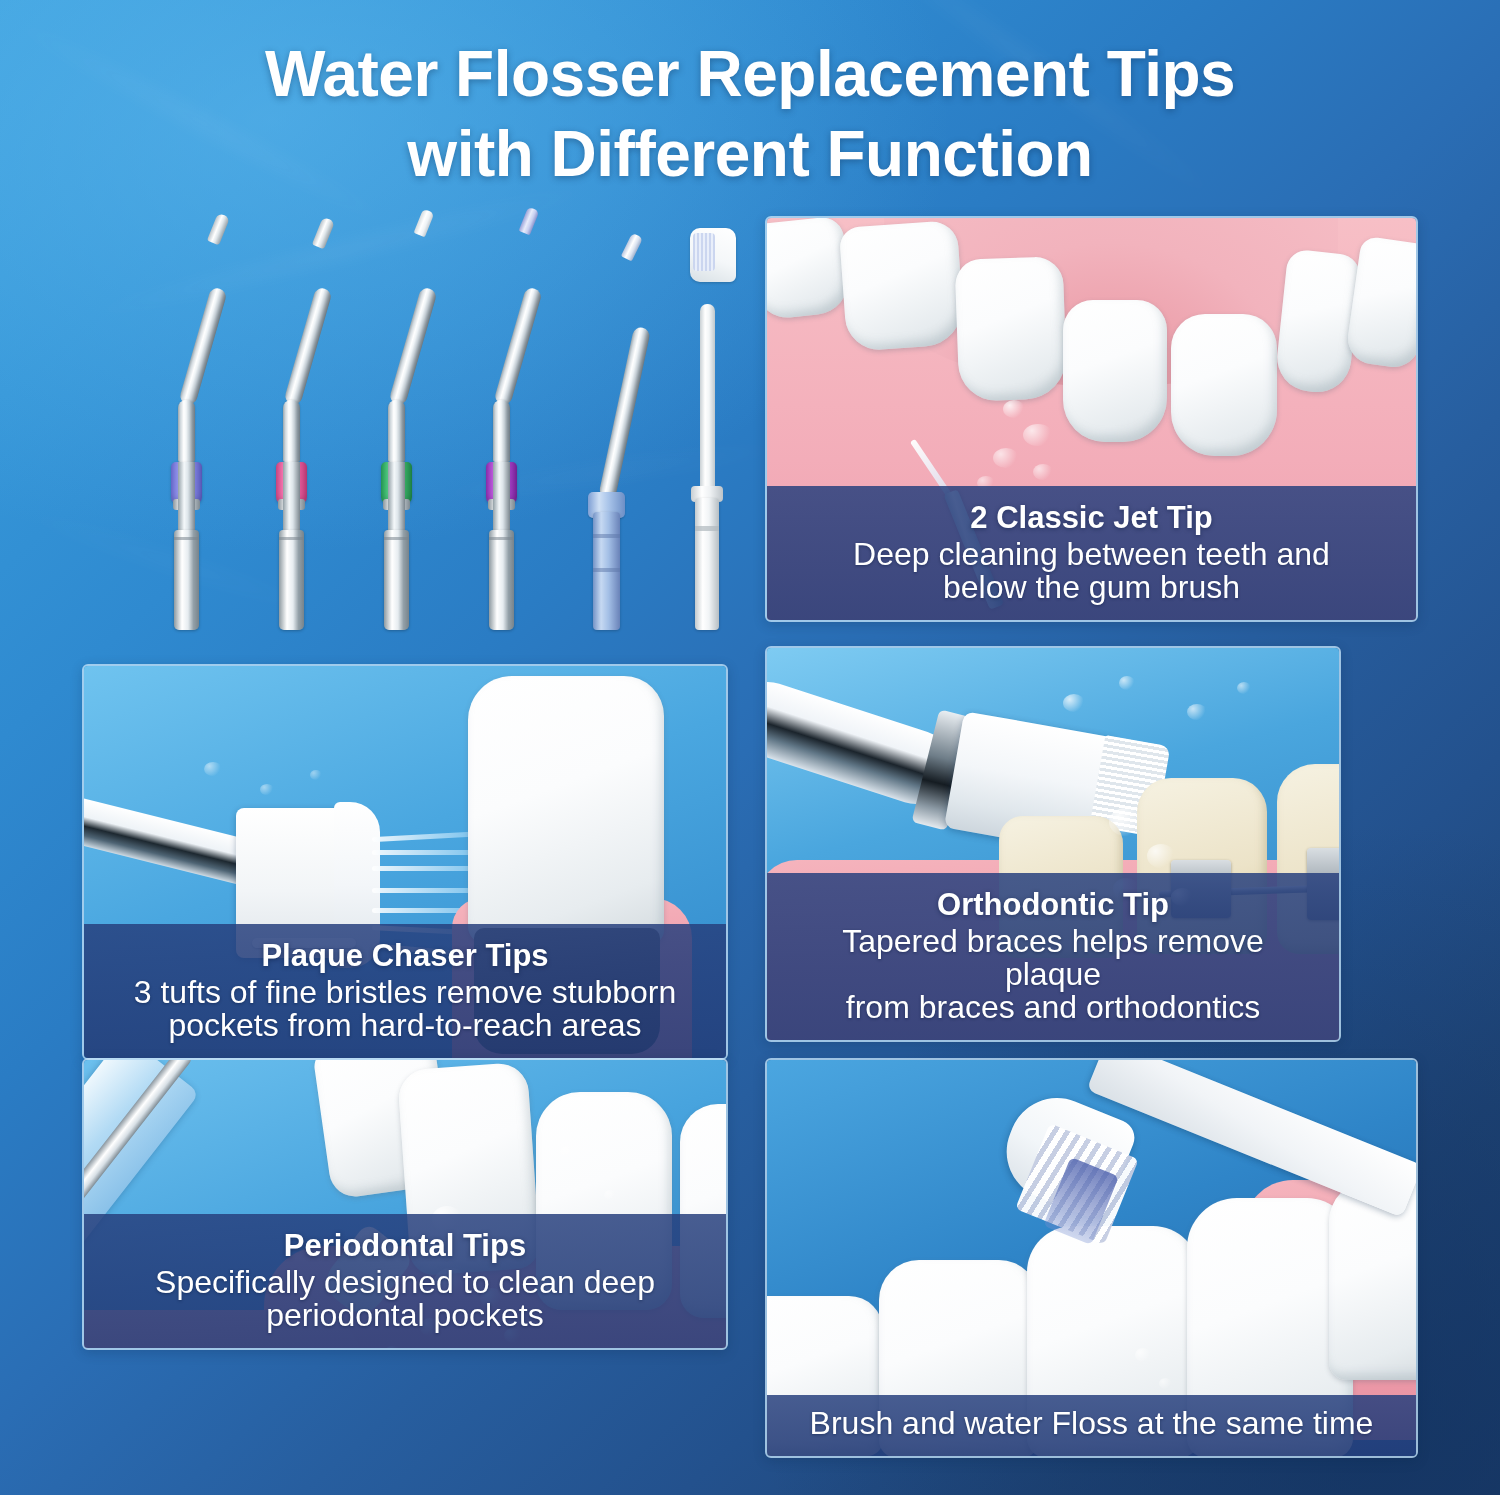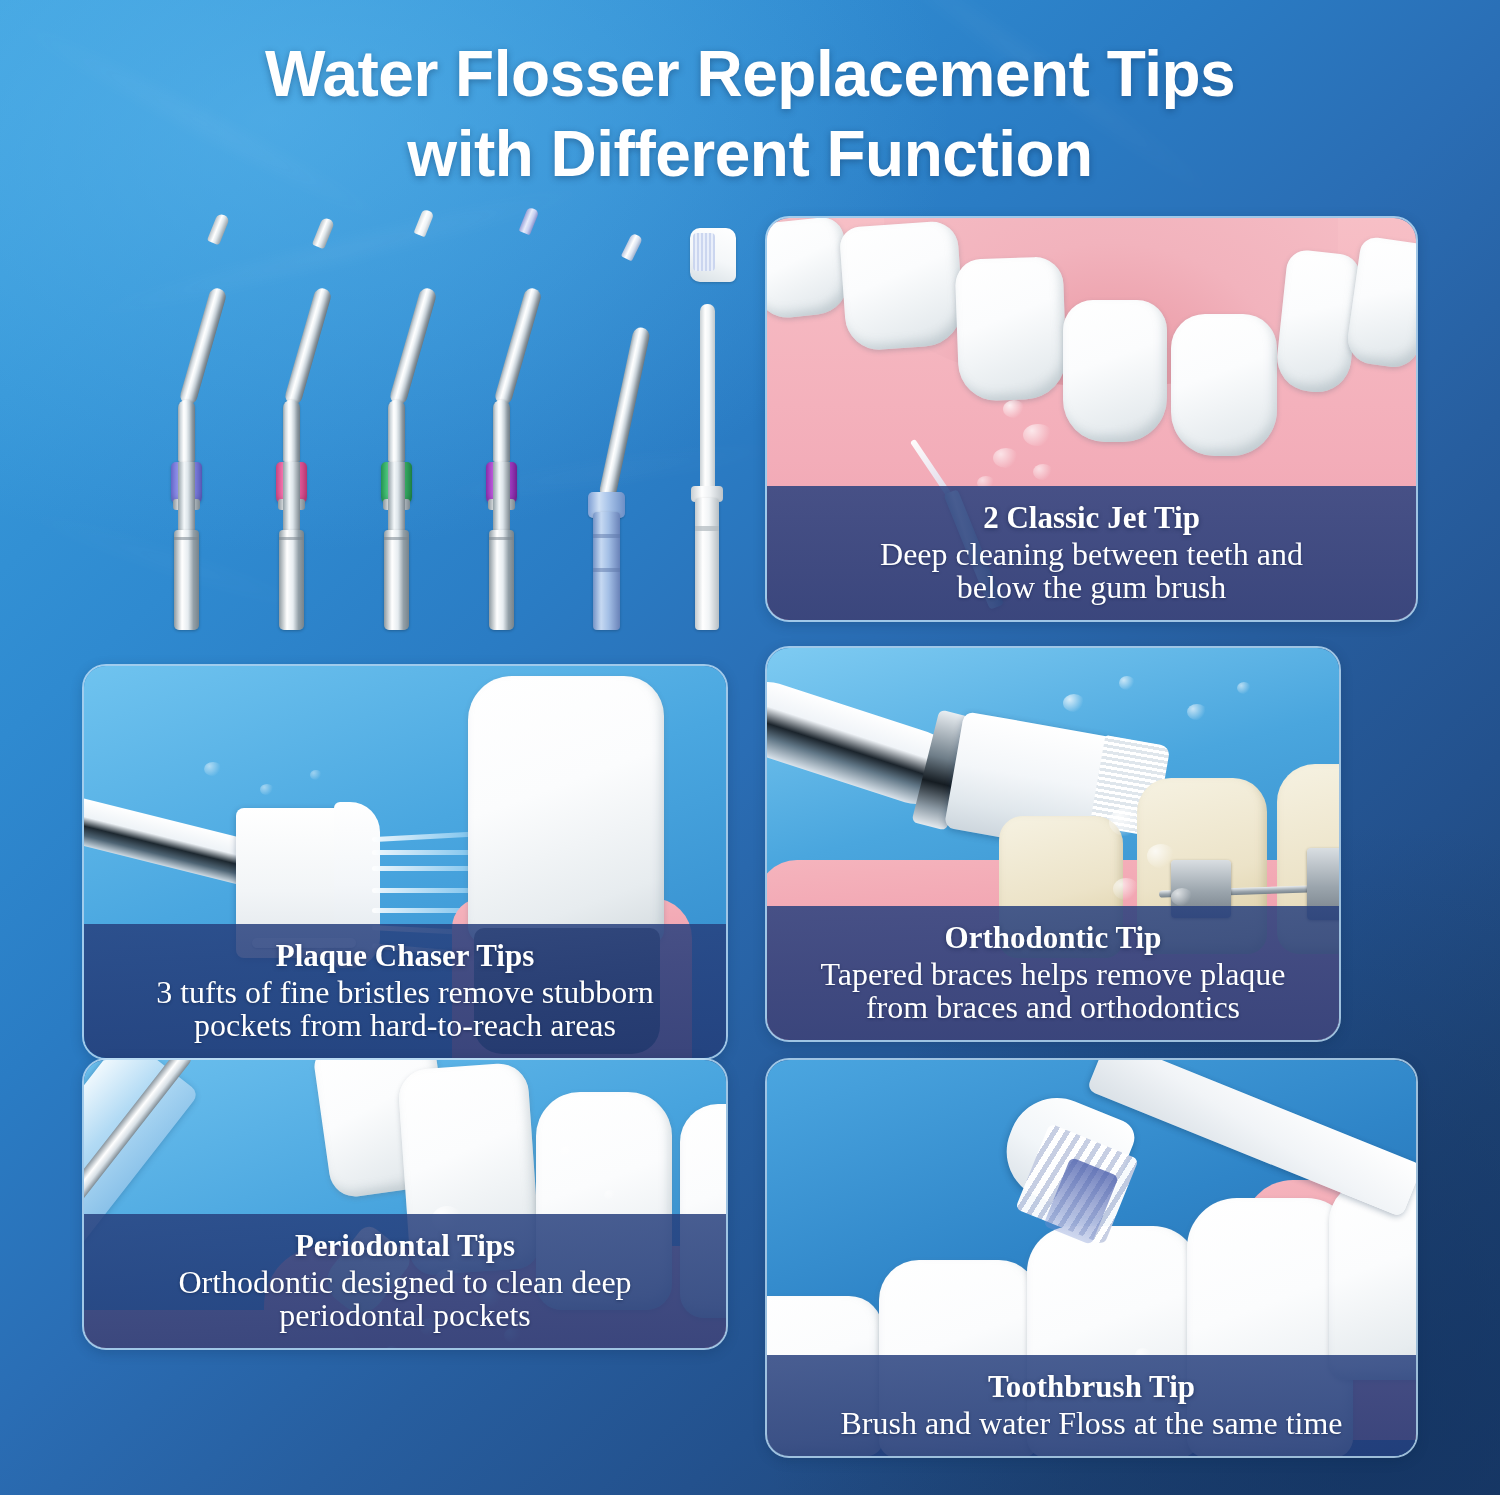--- a/index.html
+++ b/index.html
@@ -212,25 +212,24 @@
     position: absolute;
     left: 19px; top: 6px;
     width: 12px; height: 26px;
     border-radius: 5px 5px 2px 2px;
     background: linear-gradient(90deg,#b9c6de 0%,#ffffff 40%,#dbe3f0 70%,#9fb0cc 100%);
   }
 
   
   .card {
     position: absolute;
-    border-radius: 24px;
+    border-radius: 6px;
     border: 2px solid rgba(190,222,245,.80);
     overflow: hidden;
     box-shadow: 0 3px 12px rgba(8,35,70,.22);
-    font-family: Liberation Serif, serif;
   }
   .card .photo {
     position: absolute;
     inset: 0;
   }
   .caption {
     position: absolute;
     left: 0; right: 0; bottom: 0;
     background: linear-gradient(180deg, rgba(38,63,125,.84) 0%, rgba(34,58,118,.88) 100%);
     text-align: center;
@@ -515,21 +514,21 @@
       <div class="waterblue" style="left:396px; top:228px; width:24px; height:20px; opacity:.8;"></div>
       <div class="waterblue" style="left:336px; top:258px; width:20px; height:18px; opacity:.75;"></div>
       <div class="waterblue" style="left:300px; top:286px; width:16px; height:14px; opacity:.7;"></div>
       <div class="waterblue" style="left:420px; top:268px; width:18px; height:15px; opacity:.65;"></div>
       <div class="waterblue" style="left:476px; top:86px;  width:14px; height:12px; opacity:.6;"></div>
       <div class="waterblue" style="left:520px; top:130px; width:12px; height:10px; opacity:.55;"></div>
     </div>
 
     <div class="caption">
       <div class="c-title">Periodontal Tips</div>
-      <div class="c-desc">Orthodontic designed to clean deep</div>
+      <div class="c-desc">Specifically designed to clean deep</div>
       <div class="c-desc">periodontal pockets</div>
     </div>
   </div>
 
   <div class="card" style="left:765px; top:1058px; width:653px; height:400px;">
     <div class="photo c5-bg">
 
       <div class="gum" style="left:476px; top:120px; width:200px; height:260px; border-radius:50px 0 0 0;"></div>
 
       <div class="tooth" style="left:-34px; top:236px; width:150px; height:160px; border-radius:34px 34px 16px 16px;"></div>
@@ -547,18 +546,17 @@
                   transform:rotate(22deg); opacity:.96;"></div>
       <div style="position:absolute; left:288px; top:104px; width:52px; height:74px; border-radius:6px;
                   background:linear-gradient(180deg,rgba(70,90,170,.75),rgba(120,145,210,.35));
                   transform:rotate(22deg);"></div>
 
       <div class="waterblue" style="left:368px; top:288px; width:16px; height:14px; opacity:.7;"></div>
       <div class="waterblue" style="left:392px; top:318px; width:13px; height:11px; opacity:.6;"></div>
     </div>
 
     <div class="caption">
-      <div class="c-title">Toothbrush Tip</div>
       <div class="c-desc">Brush and water Floss at the same time</div>
     </div>
   </div>
 
 </div>
 
 </body></html>

